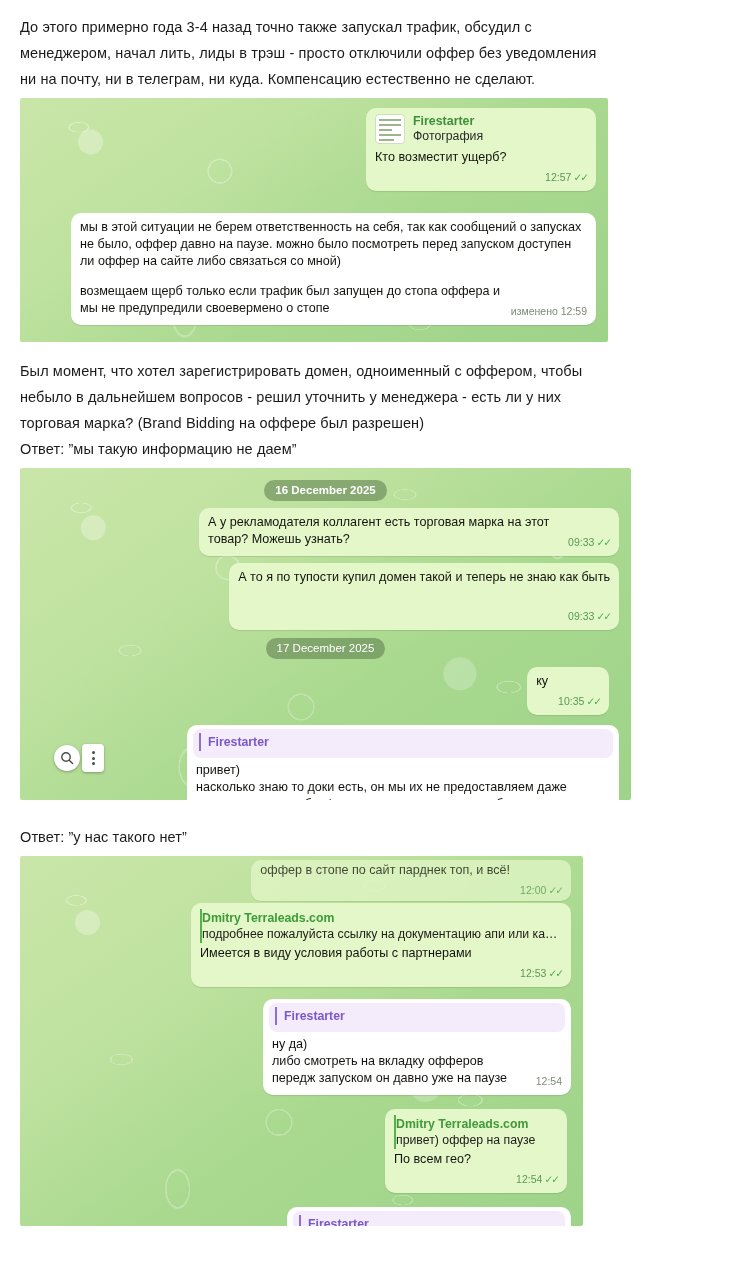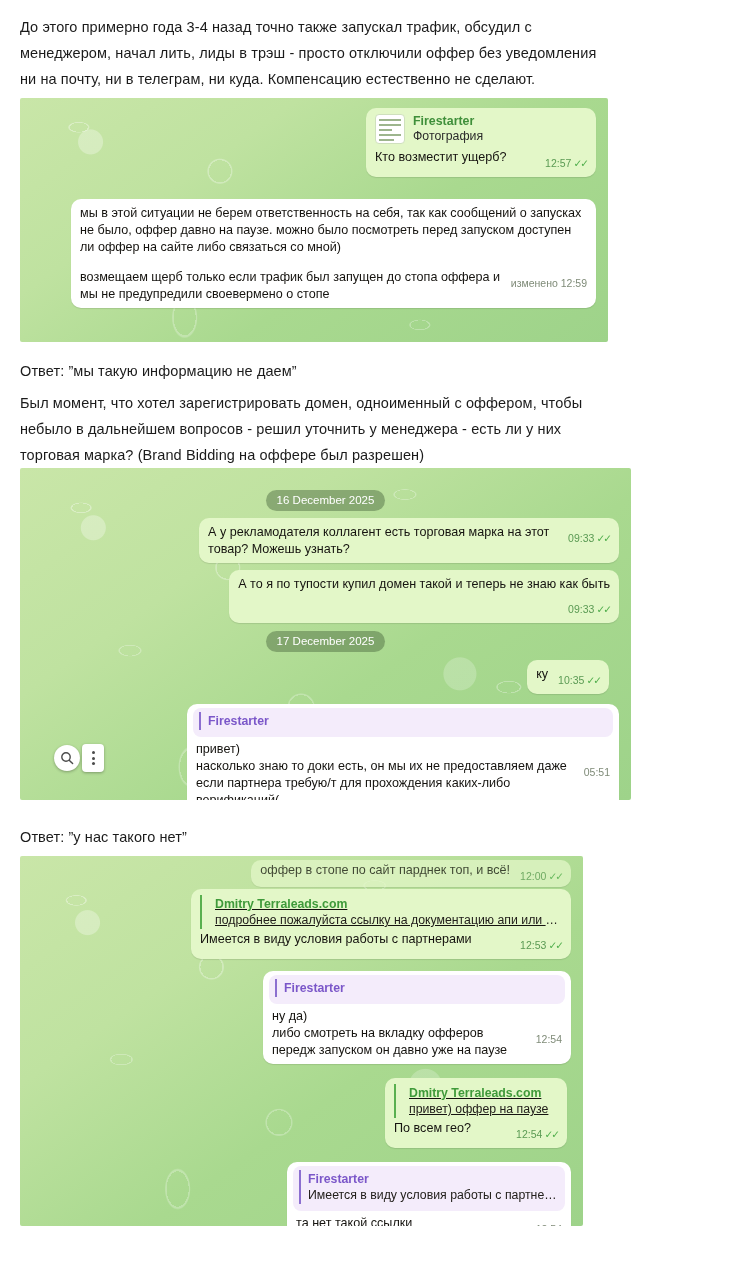--- a/index.html
+++ b/index.html
@@ -82,21 +82,21 @@
     max-width: 86%;
   }
   .bubble.out { background: #e3f7c8; }
   .bubble.in  { background: #ffffff; }
 
   .meta {
     font-size: 10.5px;
     color: #5a9a53;
     float: right;
     margin-left: 10px;
-    margin-top: 6px;
+    margin-top: 20px;
     white-space: nowrap;
   }
   .meta .ticks { color: #4fae4b; margin-left: 2px; letter-spacing: -2px; }
   .meta.gray { color: #7f8b78; }
 
   .datechip {
     background: rgba(70,100,60,0.45);
     color: #ffffff;
     font-size: 11.5px;
     border-radius: 11px;
@@ -133,21 +133,21 @@
     background: #9db58d; display: block;
   }
   .attach-thumb i:nth-child(2) { top: 9px; }
   .attach-thumb i:nth-child(3) { top: 14px; right: 12px; }
   .attach-thumb i:nth-child(4) { top: 19px; }
   .attach-thumb i:nth-child(5) { top: 24px; right: 10px; }
   .attach-name { color: #3f8f3a; font-size: 12.4px; font-weight: bold; line-height: 15px; }
   .attach-sub { color: #2b2b2b; font-size: 12.3px; line-height: 15px; }
 
   .sender-green { color: #3f9a3a; font-weight: bold; font-size: 12.3px; line-height: 16px; }
-  .reply-green { border-left: 2.5px solid #59b04f; padding-left: 13px; margin-bottom: 2px; text-decoration: underline; }
+  .reply-green { border-left: 2.5px solid #59b04f; padding-left: 0; margin-bottom: 2px; }
 
   .clearfix::after { content: ""; display: block; clear: both; }
 
   
   .overlay-btns {
     position: absolute;
     display: flex;
     align-items: center;
     gap: 2px;
   }
@@ -215,27 +215,27 @@
             <span>возмещаем щерб только если трафик был запущен до стопа оффера и мы не предупредили своевермено о стопе</span>
           </div>
         </div>
       </div>
 
     </div>
   </div>
 
   <div class="spacer-lg"></div>
 
+  <p class="para tight">Был момент, что хотел зарегистрировать домен, одноименный с оффером, чтобы небыло в дальнейшем вопросов - решил уточнить у менеджера - есть ли у них торговая марка? (Brand Bidding на оффере был разрешен)</p>
   <p class="para">Ответ: ”мы такую информацию не даем”</p>
-  <p class="para tight">Был момент, что хотел зарегистрировать домен, одноименный с оффером, чтобы небыло в дальнейшем вопросов - решил уточнить у менеджера - есть ли у них торговая марка? (Brand Bidding на оффере был разрешен)</p>
 
   <div class="chat" style="height:332px; width:611px;">
     <div class="chat-inner">
 
-      <div class="row center" style="margin-top:12px;">
+      <div class="row center" style="margin-top:2px;font-weight:bold;">
         <div class="datechip">16 December 2025</div>
       </div>
 
       <div class="row right" style="margin-top:6px;">
         <div class="bubble out clearfix" style="max-width:420px;">
           <div>
             <span class="meta">
               <span>09:33</span><span class="ticks">✓✓</span>
             </span>
             <span>А у рекламодателя коллагент есть торговая марка на этот товар? Можешь узнать?</span>

